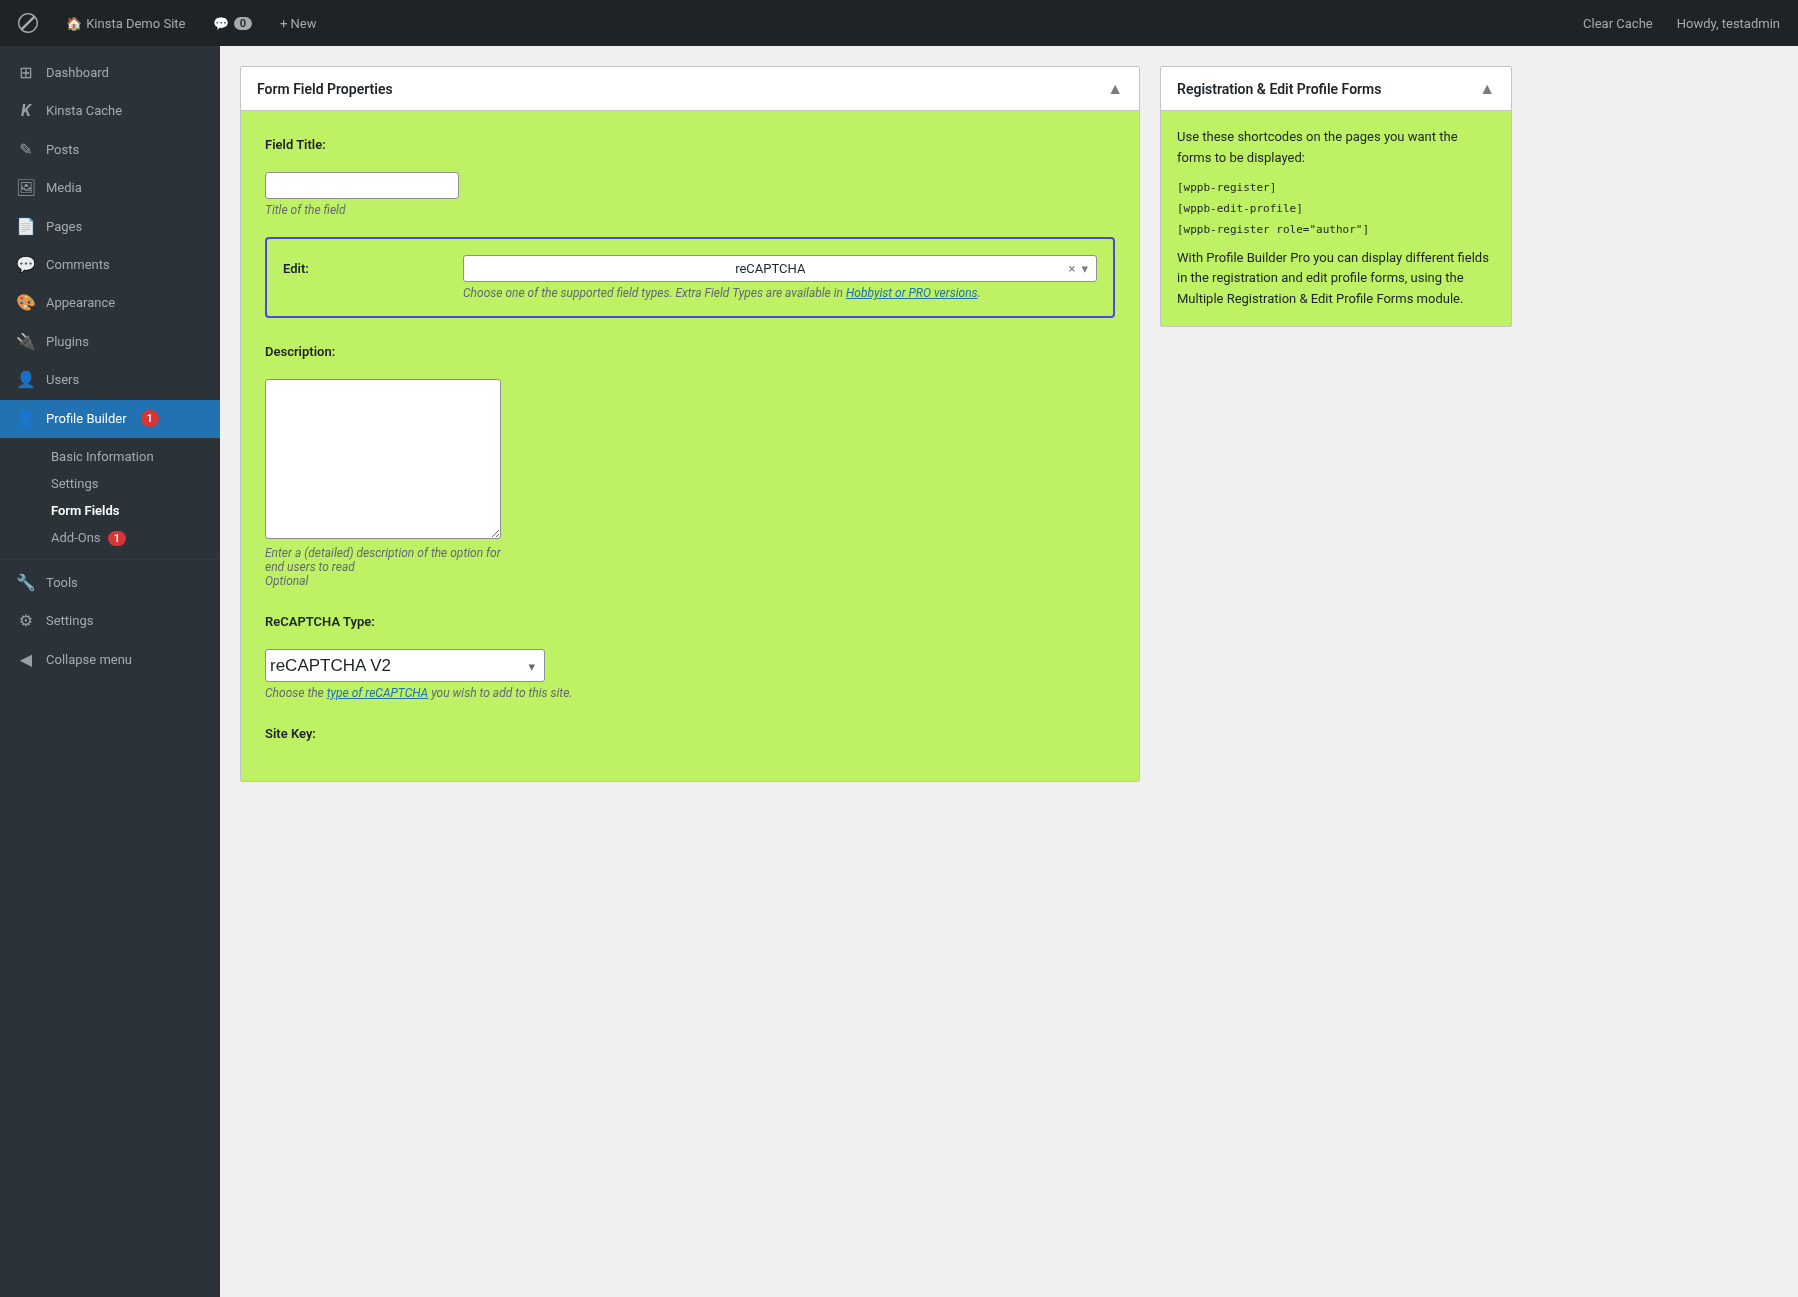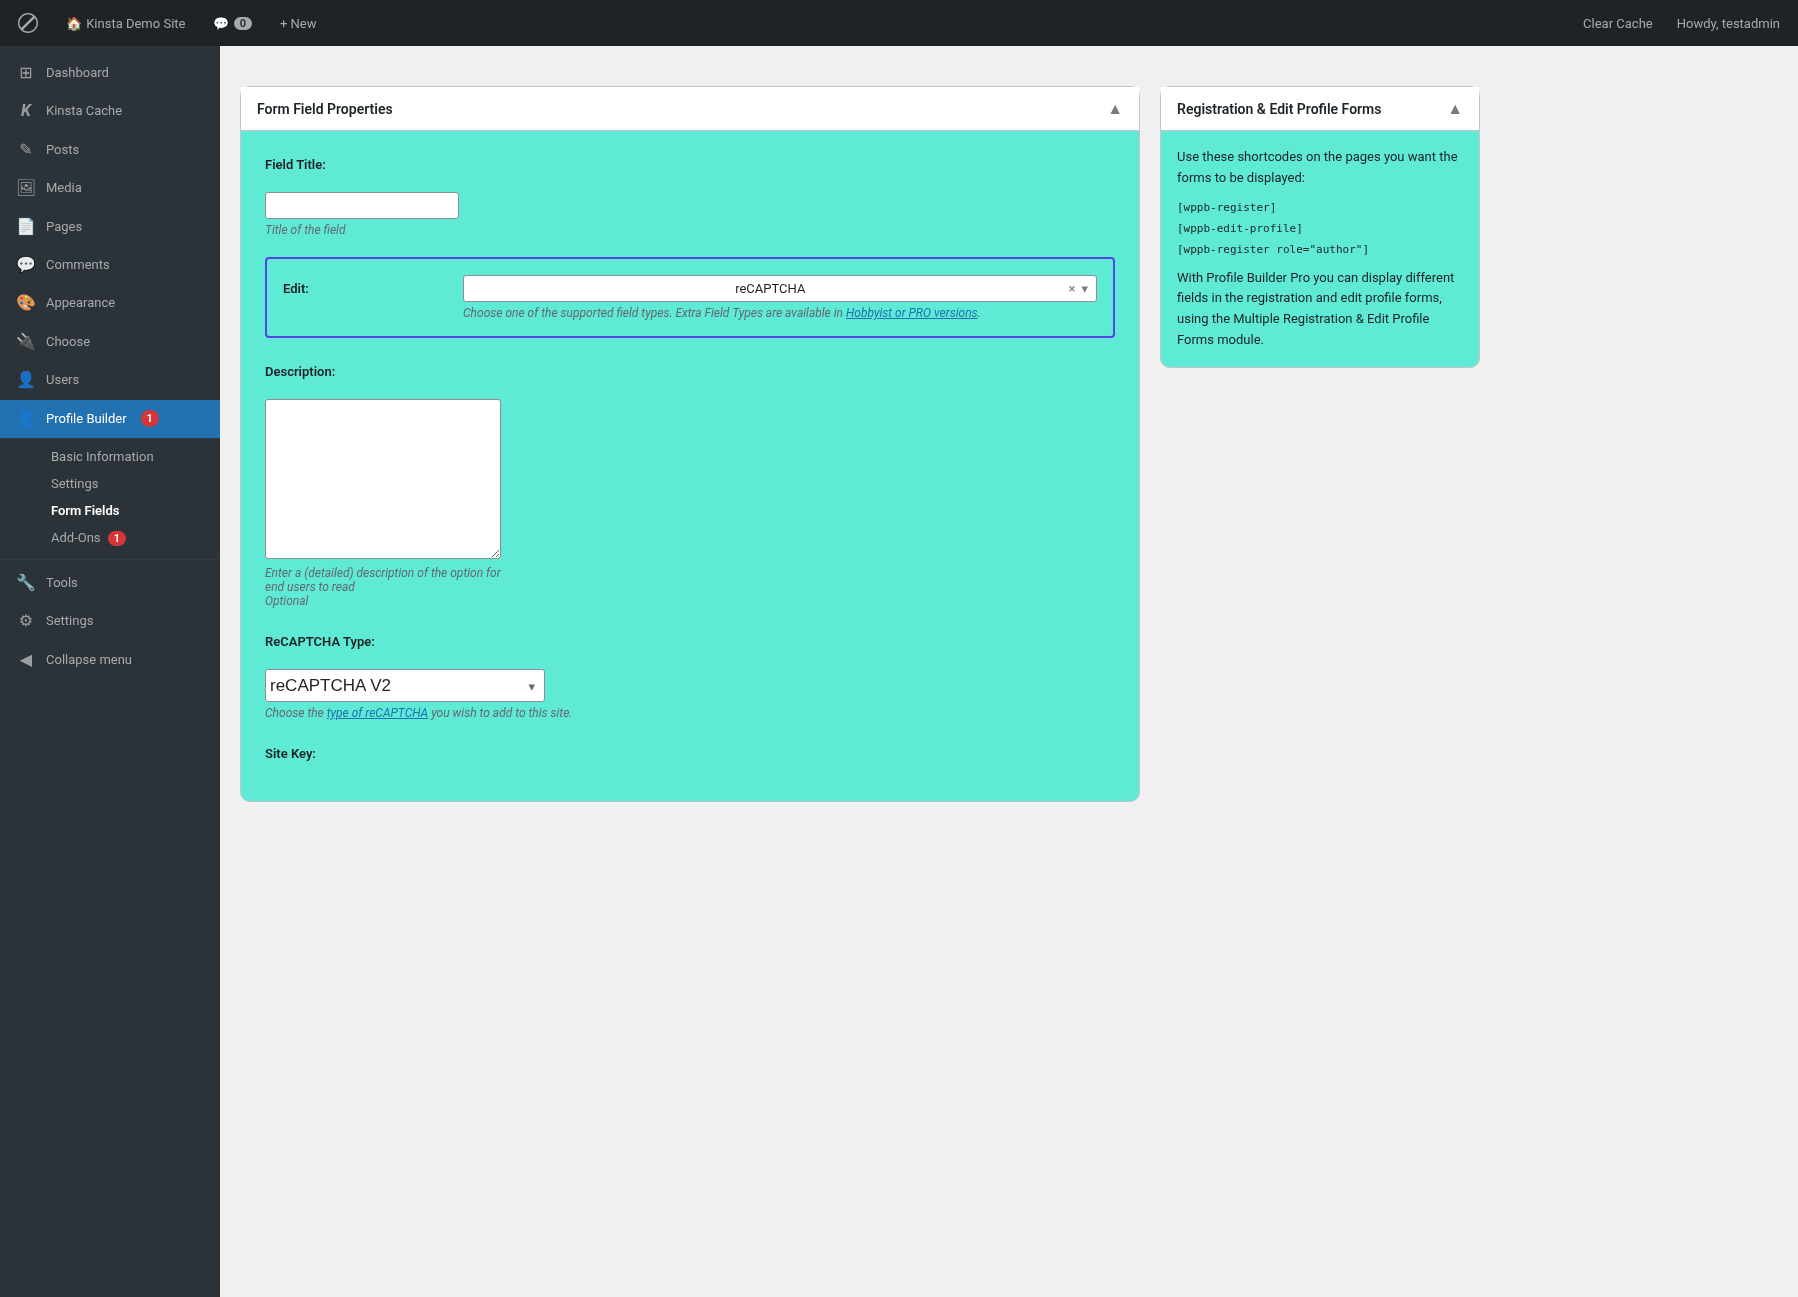--- a/index.html
+++ b/index.html
@@ -102,24 +102,23 @@
     .main-content {
       flex: 1;
       padding: 20px;
       display: flex;
       gap: 20px;
       align-items: flex-start;
     }
 
     
     .panel {
-      background: #5eead4;
+      background: #bef264;
       border: 1px solid #c3c4c7;
-      border-radius: 10px;
-      margin-top: 20px;
+      border-radius: 2px;
     }
     .panel-header {
       background: #fff;
       border-bottom: 1px solid #c3c4c7;
       padding: 12px 16px;
       display: flex;
       align-items: center;
       justify-content: space-between;
       font-size: 14px;
       font-weight: 600;
@@ -225,21 +224,21 @@
     }
 
     textarea {
       resize: vertical;
       height: 160px;
       font-family: inherit;
     }
 
     
     .side-panel {
-      width: 320px;
+      width: 352px;
       flex-shrink: 0;
     }
     .side-panel .panel-body {
       padding: 16px;
     }
     .shortcode-list {
       margin: 12px 0;
       display: flex;
       flex-direction: column;
       gap: 8px;
@@ -313,21 +312,21 @@
     <div class="sidebar-item">
       <span class="icon">💬</span>
       <span>Comments</span>
     </div>
     <div class="sidebar-item">
       <span class="icon">🎨</span>
       <span>Appearance</span>
     </div>
     <div class="sidebar-item">
       <span class="icon">🔌</span>
-      <span>Choose</span>
+      <span>Plugins</span>
     </div>
     <div class="sidebar-item">
       <span class="icon">👤</span>
       <span>Users</span>
     </div>
     <div class="sidebar-item active">
       <span class="icon">👤</span>
       <span>Profile Builder</span>
       <span class="sidebar-badge">1</span>
     </div>

